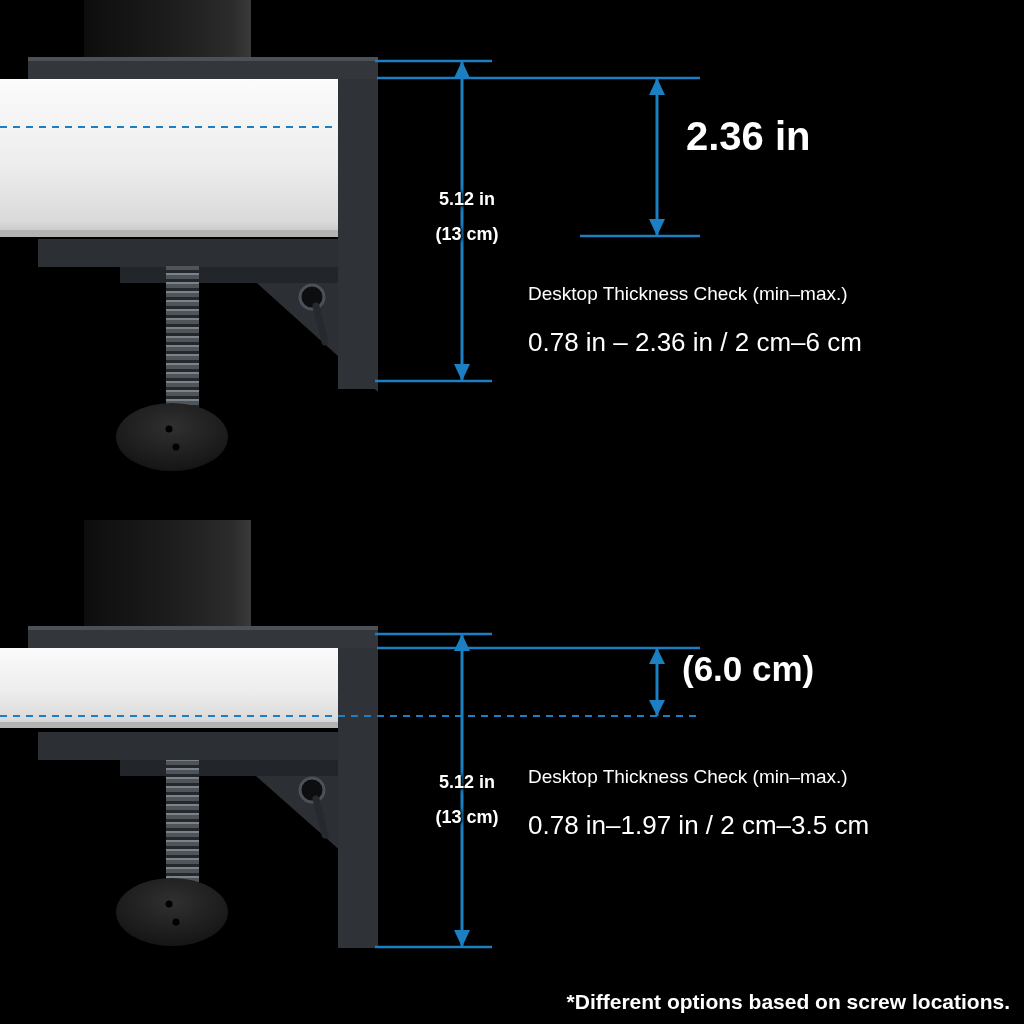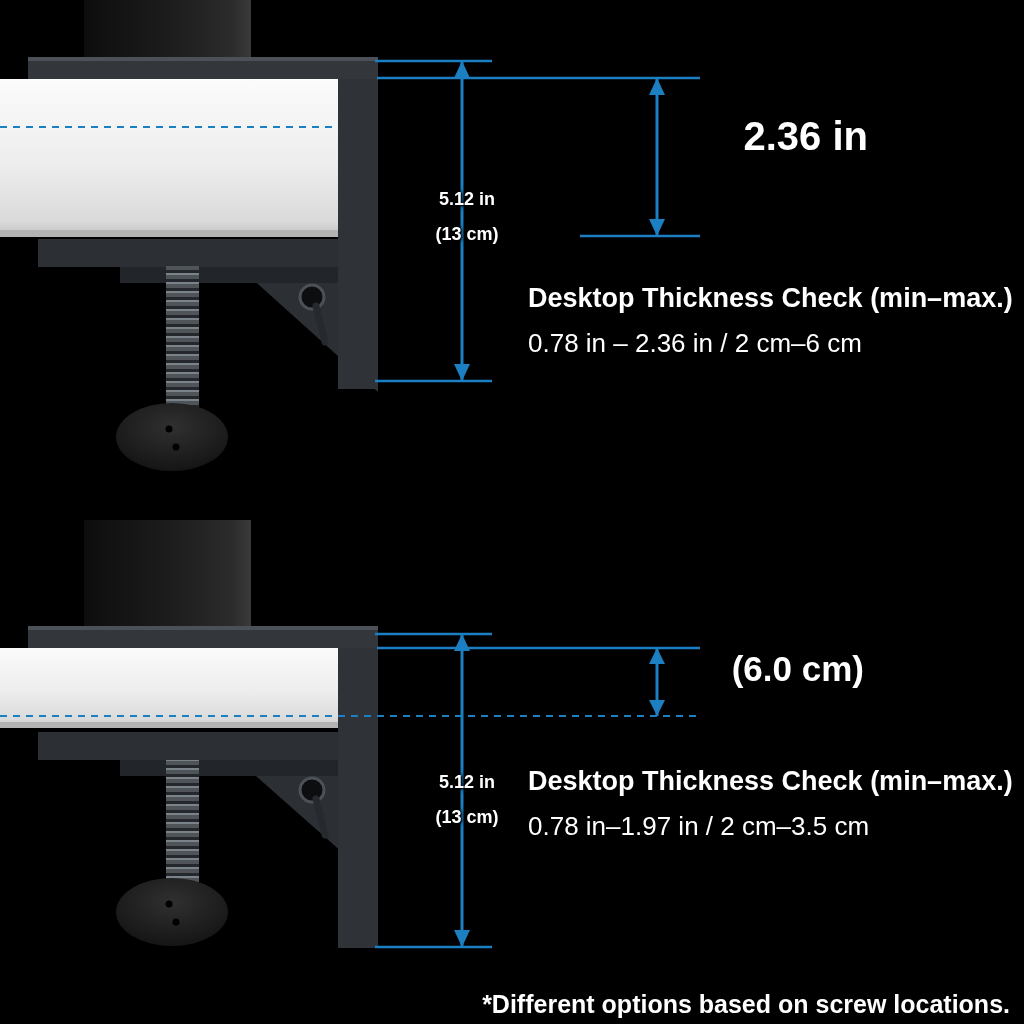--- a/index.html
+++ b/index.html
@@ -4,25 +4,25 @@
 <style>
   * { margin:0; padding:0; box-sizing:border-box; }
   html, body { width:1024px; height:1024px; background:#000; }
   body { position:relative; overflow:hidden; font-family:"Liberation Sans", sans-serif; color:#fff; }
   #scene { position:absolute; inset:0; width:1024px; height:1024px; }
   svg.art { position:absolute; left:0; top:0; }
 
   .label { position:absolute; color:#fff;
            text-shadow:0 0 6px #000, 0 0 3px #000, 1px 1px 2px #000; }
   .dim-mid { width:132px; text-align:center; font-size:18px; font-weight:700; line-height:35px; }
-  .big { width:182px; text-align:right; font-size:40px; font-weight:700; line-height:46px; }
+  .big { width:182px; text-align:left; font-size:40px; font-weight:700; line-height:46px; }
   .big .metric { font-size:35px; }
-  .check-title { font-size:27px; font-weight:700; white-space:nowrap; }
-  .check-range { font-size:26px; font-weight:400; margin-top:14px; white-space:nowrap; }
-  .footnote { position:absolute; right:14px; top:990px; font-size:25px; font-weight:700;
+  .check-title { font-size:19px; font-weight:400; white-space:nowrap; }
+  .check-range { font-size:26px; font-weight:400; margin-top:22px; white-space:nowrap; }
+  .footnote { position:absolute; right:14px; top:990px; font-size:21px; font-weight:700;
               text-shadow:0 0 6px #000, 0 0 3px #000, 1px 1px 2px #000; }
 
   .accent line { stroke:var(--accent, #1b7fc2); stroke-width:2.5; }
   .accent line.thick { stroke-width:3; }
   .accent polygon { fill:var(--accent, #1b7fc2); stroke:none; }
   line.dash { stroke:var(--accent, #1b7fc2); stroke-width:2; stroke-dasharray:7 6; }
 </style>
 </head>
 <body>
 

